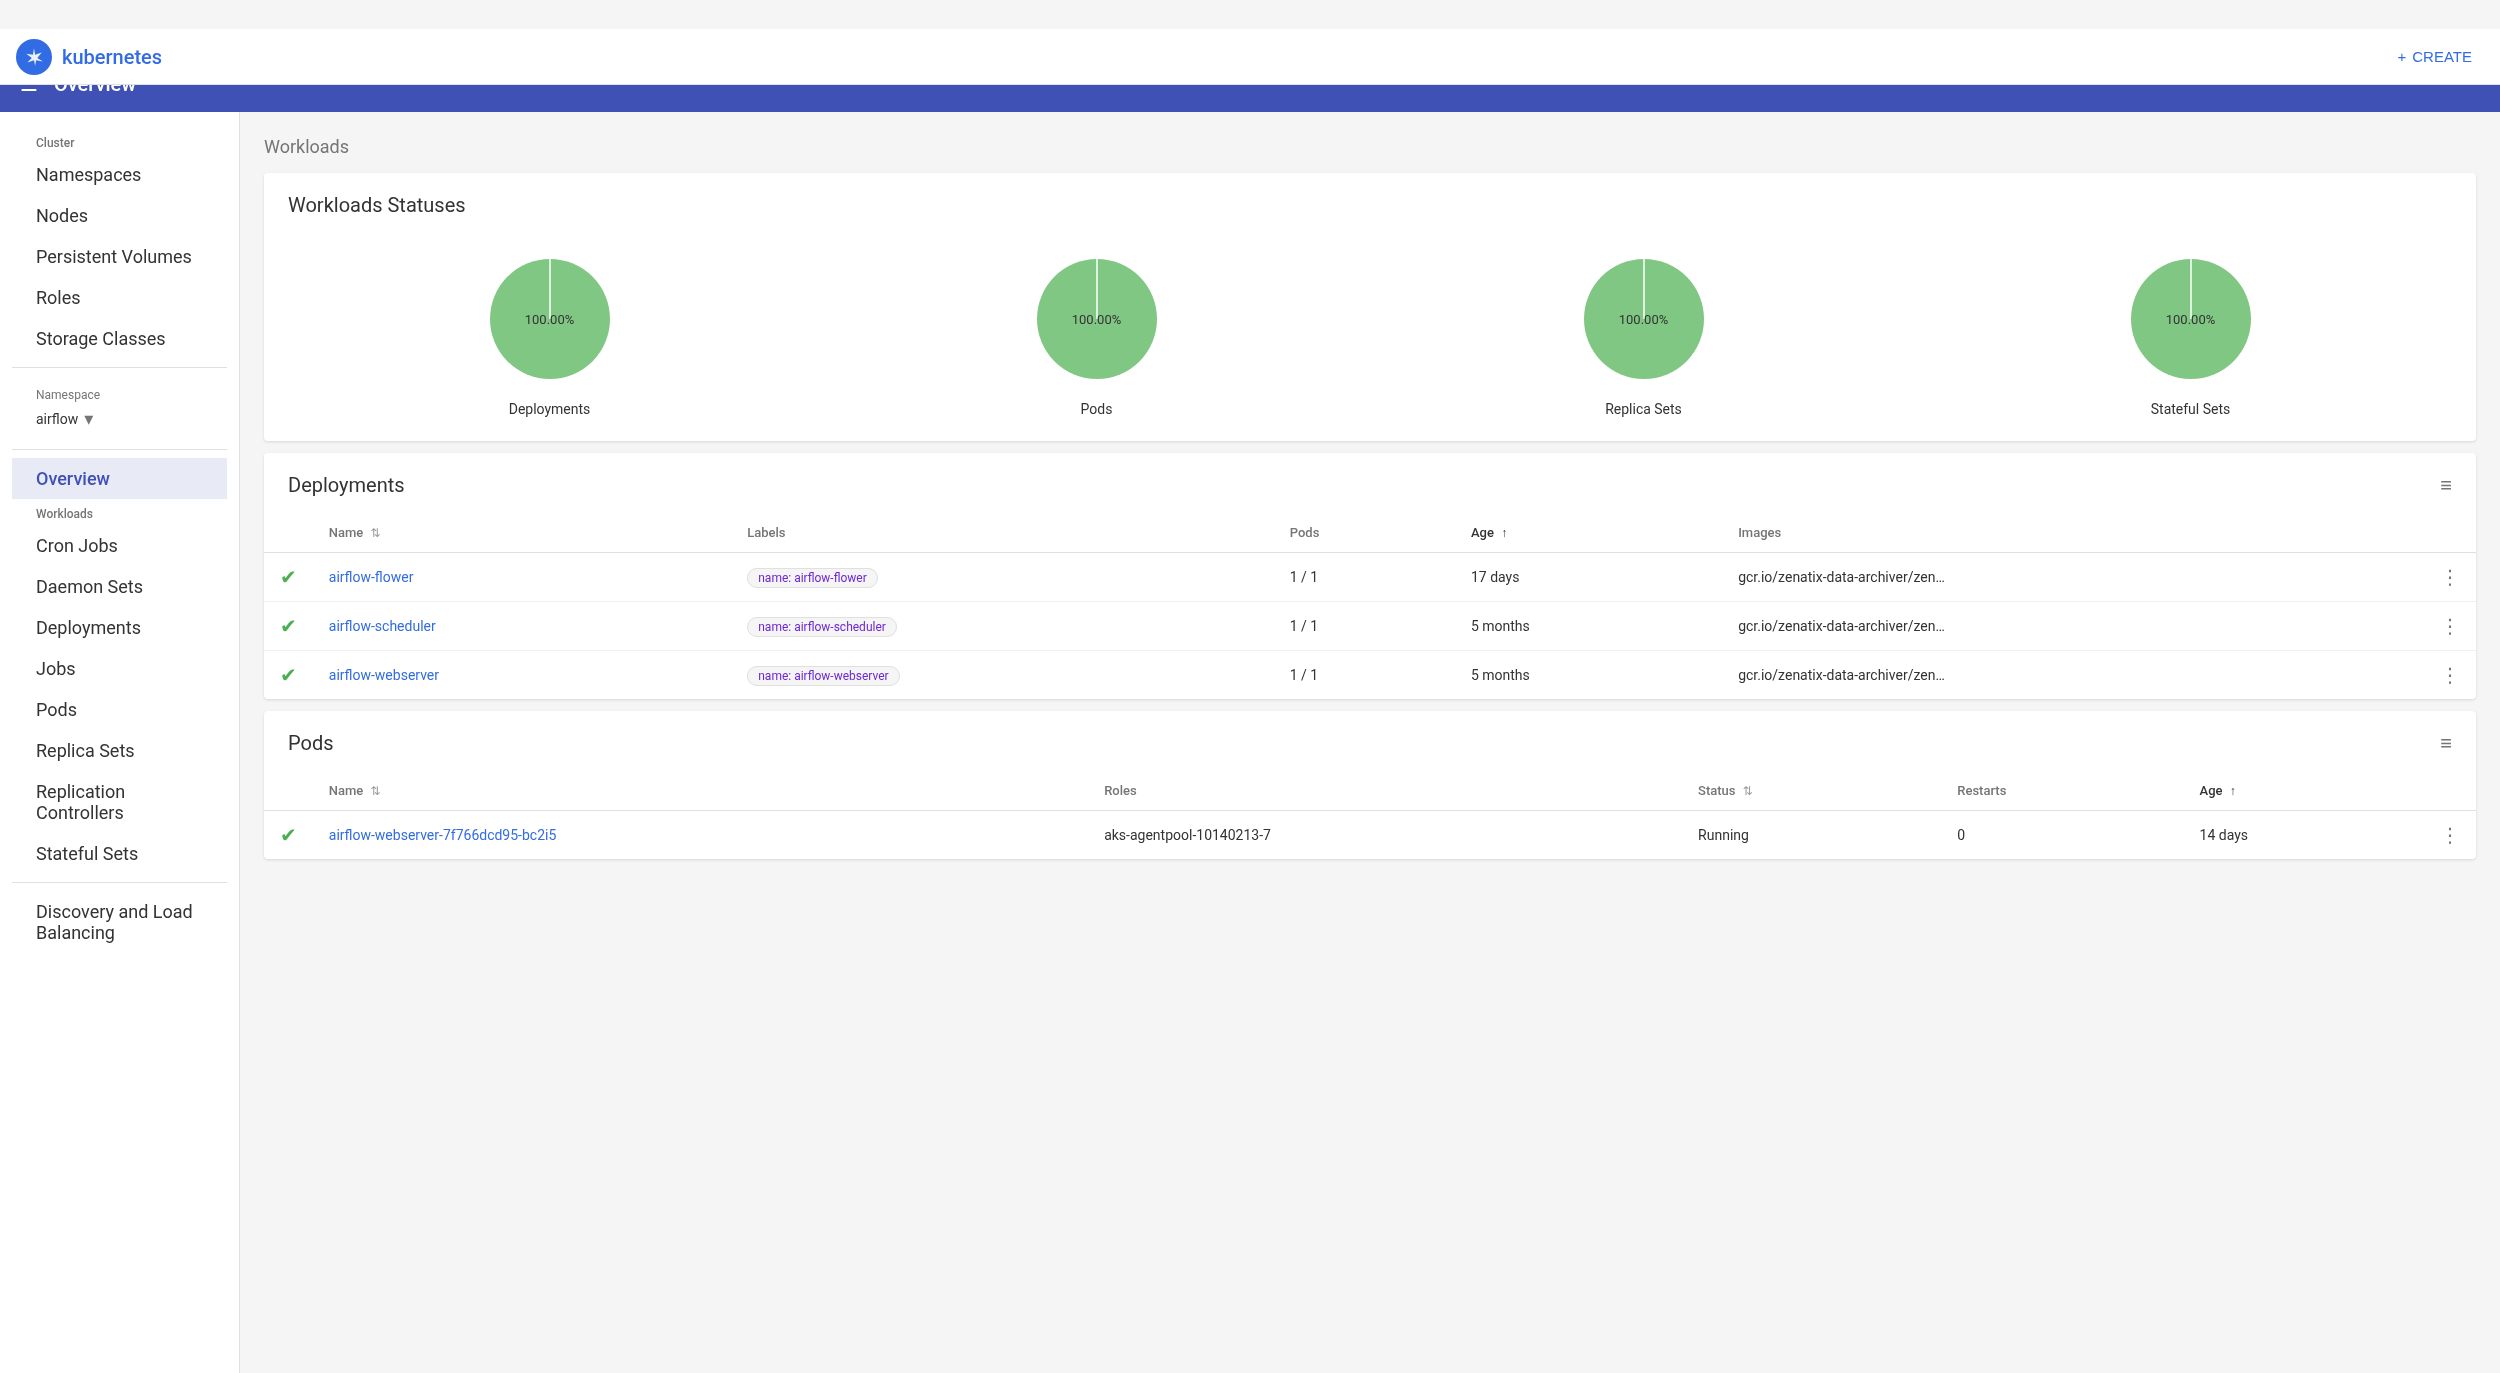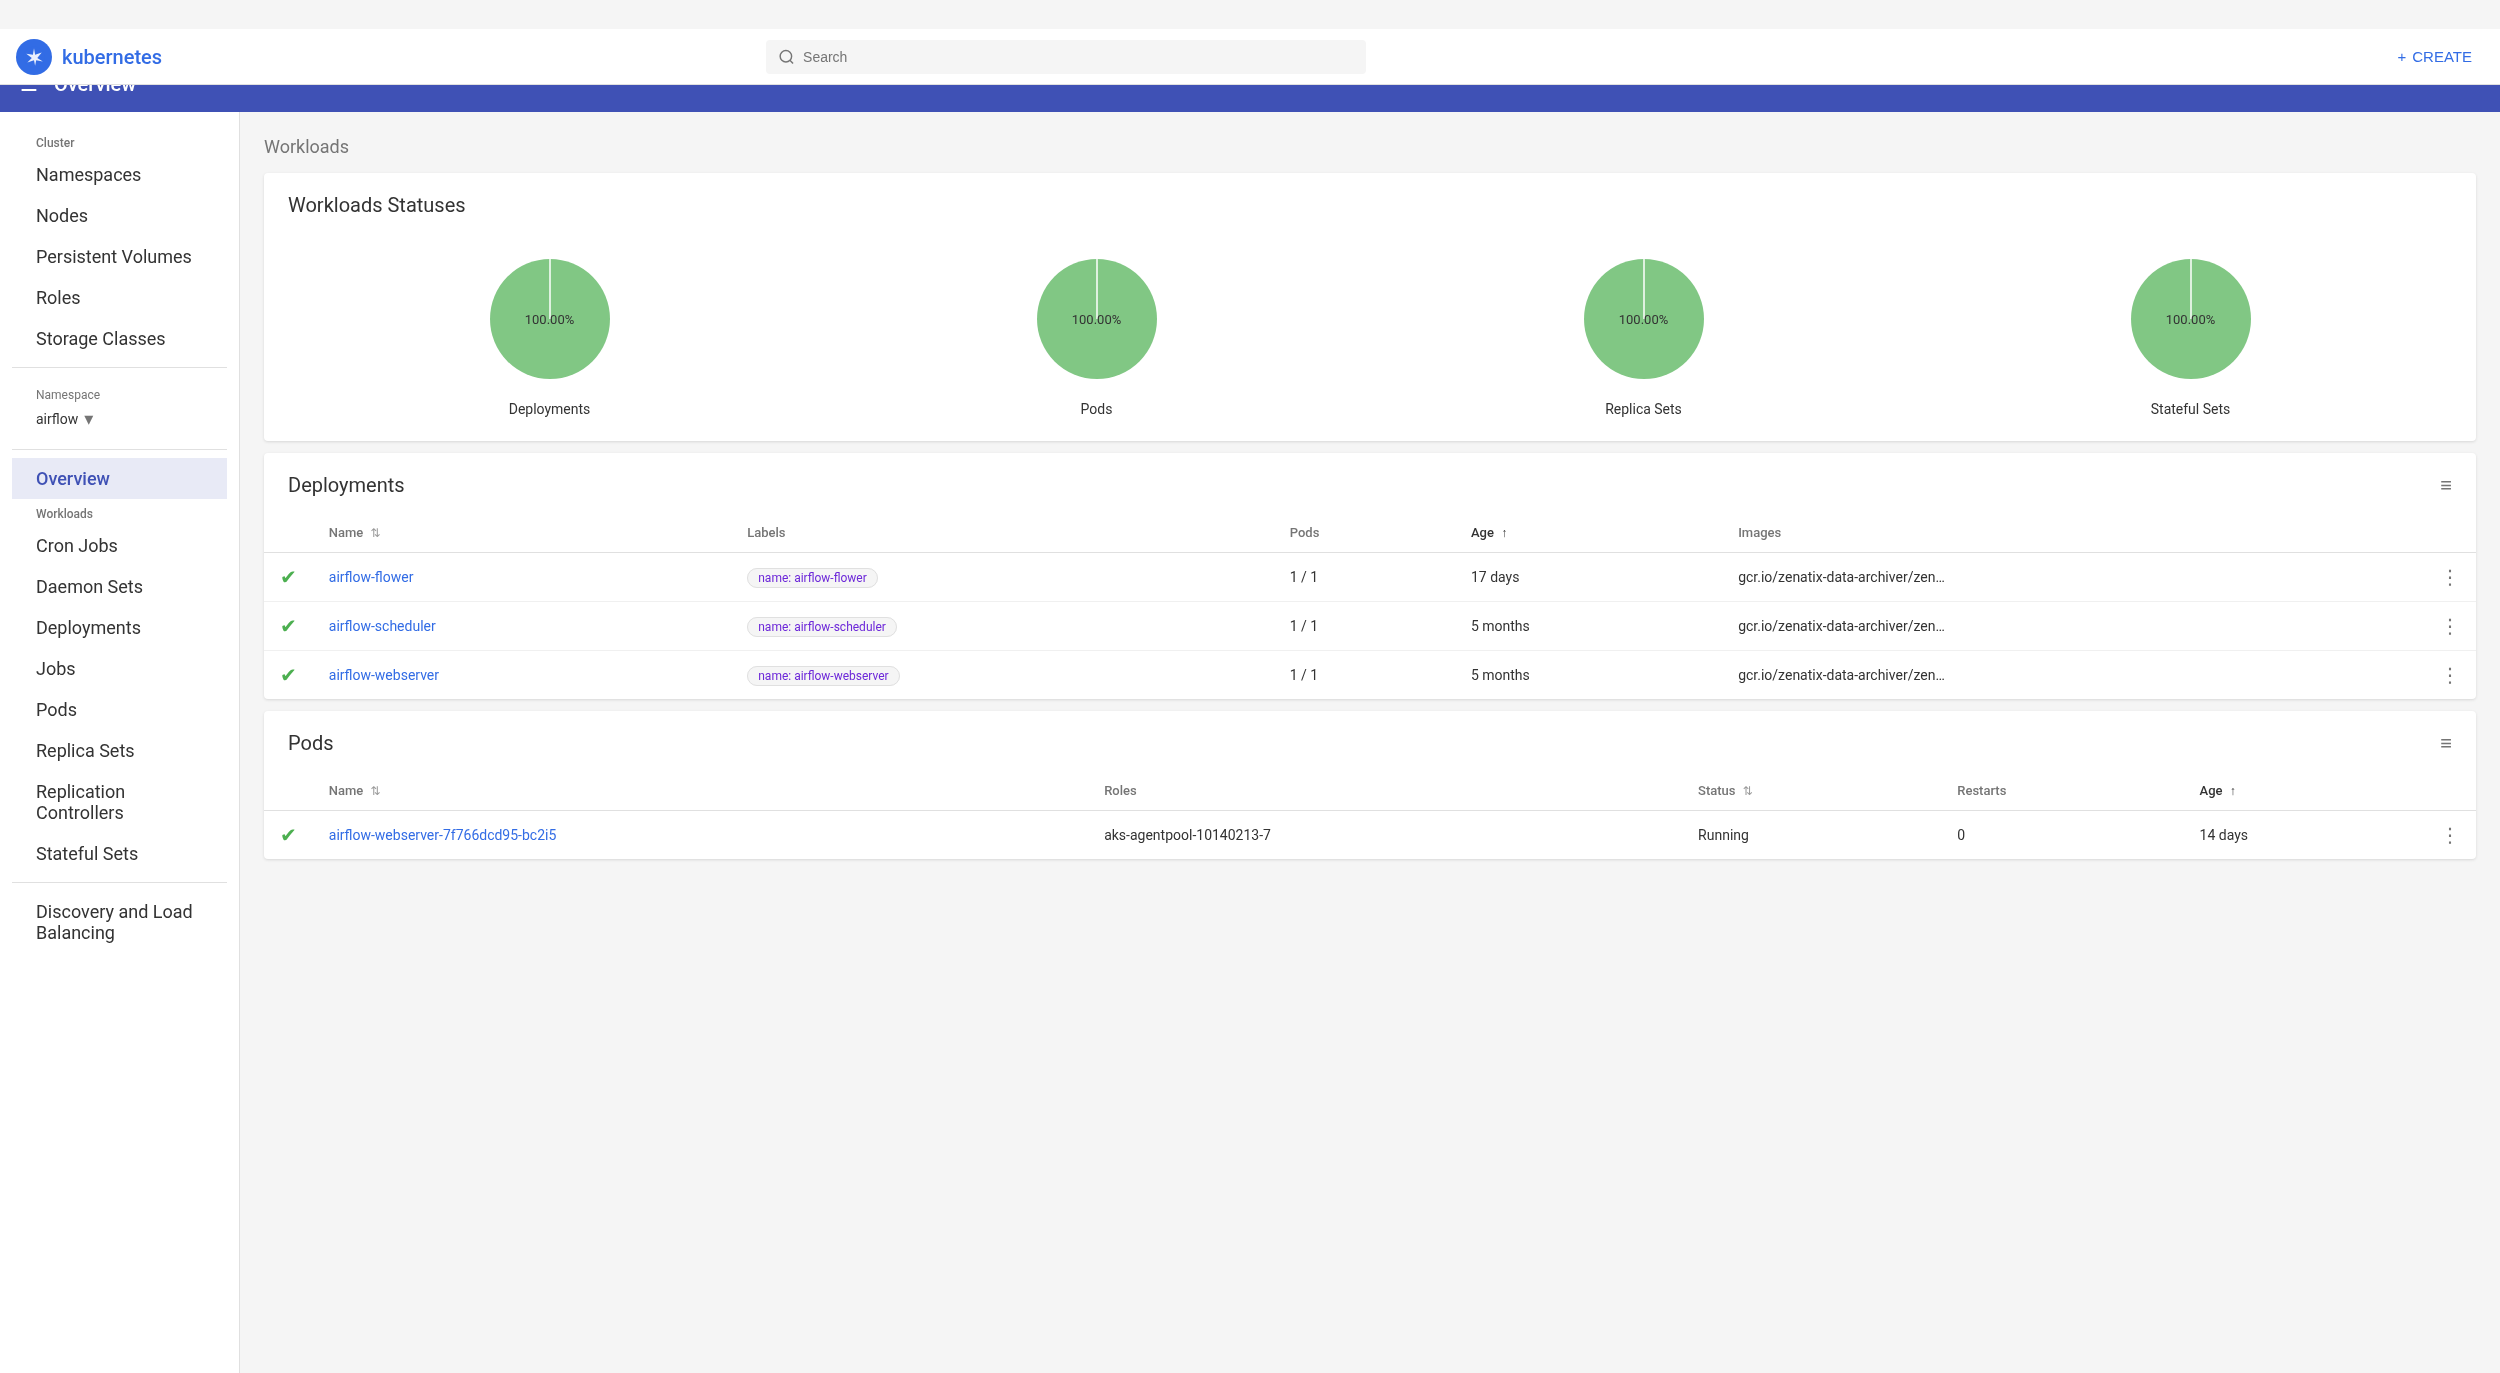--- a/index.html
+++ b/index.html
@@ -126,27 +126,20 @@
   <div class="logo-area">
     <div class="k8s-logo">
       <svg viewBox="0 0 100 100" xmlns="http://www.w3.org/2000/svg">
         <circle cx="50" cy="50" r="48" fill="#326ce5"></circle>
         <path d="M50 10 L55 40 L85 30 L65 55 L90 70 L60 65 L55 90 L50 65 L20 75 L40 55 L15 35 L45 40 Z" fill="white" opacity="0.9"></path>
       </svg>
     </div>
     <span class="app-title">kubernetes</span>
   </div>
 
-  <div class="search-bar">
-    <svg class="search-icon-svg" width="18" height="18" viewBox="0 0 24 24" fill="none" stroke="#757575" stroke-width="2">
-      <circle cx="11" cy="11" r="8"></circle>
-        <line x1="21" y1="21" x2="16.65" y2="16.65"></line>
-    </svg>
-    <input type="text" placeholder="Search" style="">
-  </div>
 
   <button class="create-btn">
     <span>+</span>
     <span>CREATE</span>
   </button>
 </nav>
 
 <div class="page-header">
   <span class="hamburger">☰</span>
   <span class="page-header-title">Overview</span>

